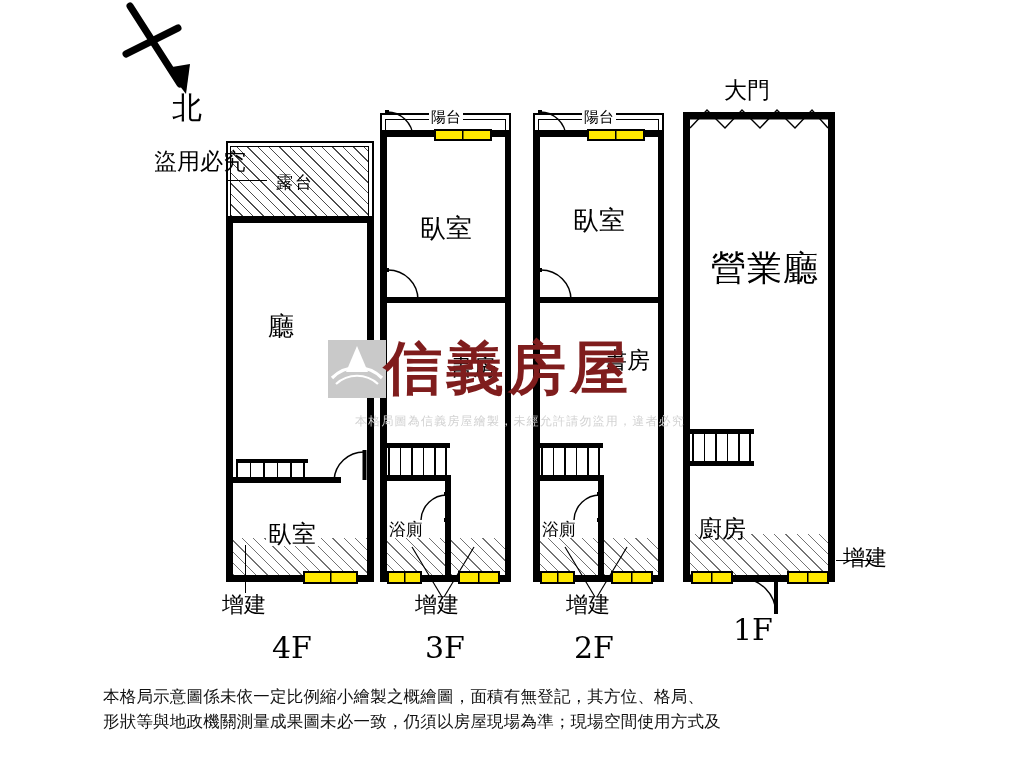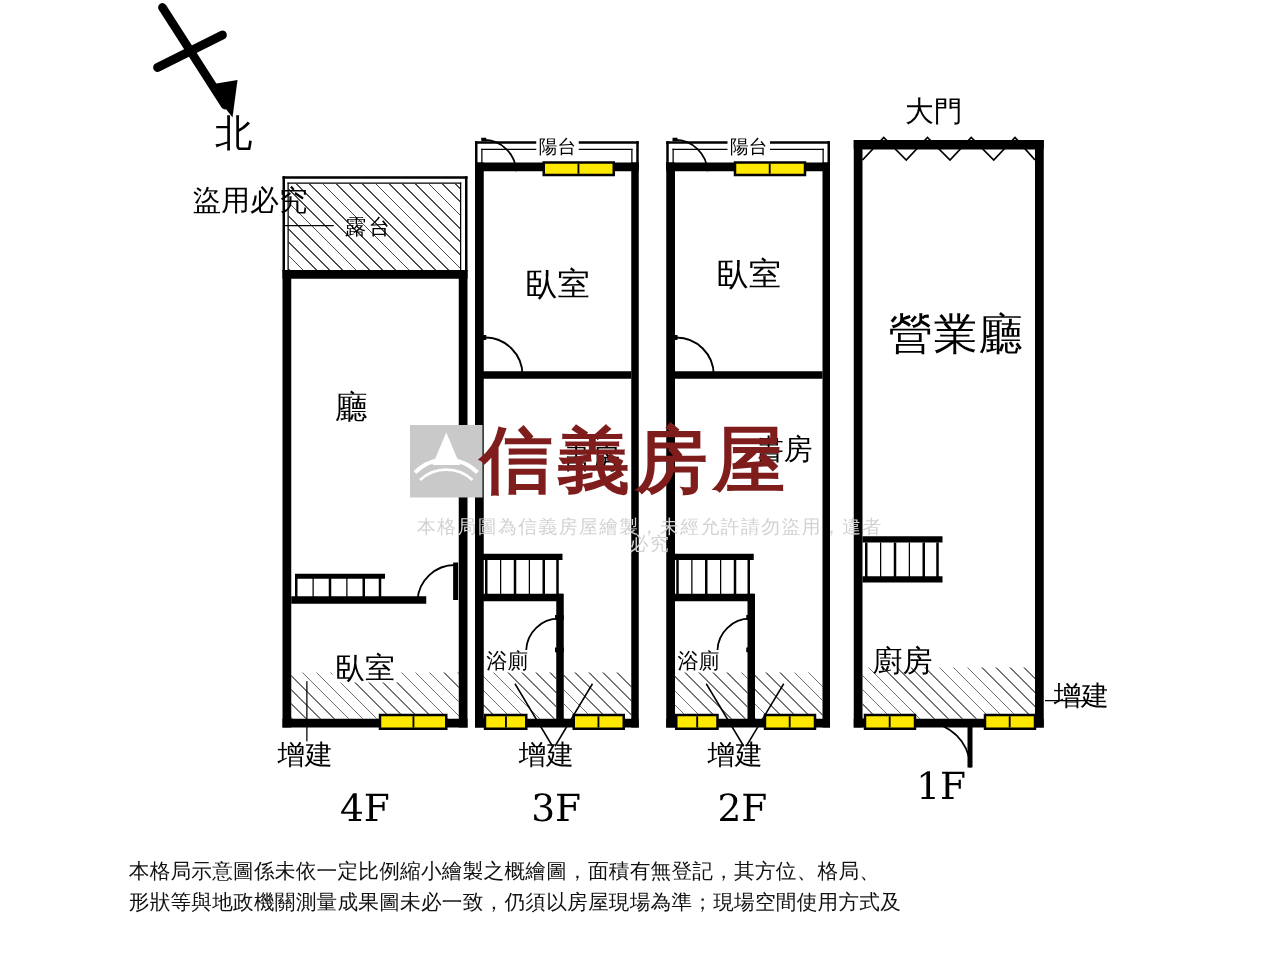--- a/index.html
+++ b/index.html
@@ -46,21 +46,21 @@
 
   
   .zig{position:absolute;}
 
   
   .leader{position:absolute;background:#000;height:1.2px;}
   .leaderv{position:absolute;background:#000;width:1.2px;}
   #wmtext{position:absolute;left:384px;top:336px;width:320px;height:64px;
     font-size:58px;letter-spacing:4px;color:#7f1d1d;font-weight:bold;line-height:64px;}
   #wmsub{position:absolute;left:330px;top:414px;width:380px;
-    font-size:15px;letter-spacing:1.2px;color:#d2d2d2;line-height:14px;text-align:center;}
+    font-size:12px;letter-spacing:1.2px;color:#d2d2d2;line-height:14px;text-align:center;}
   #wmlogo{position:absolute;left:326px;top:338px;width:62px;height:62px;}
 
   .floor-tag{position:absolute;font-size:30px;font-family:"DejaVu Serif","Liberation Serif",serif;}
 
   #disclaimer{position:absolute;left:103px;top:684px;width:830px;
      font-size:16.5px;line-height:25px;letter-spacing:.2px;color:#111;}
   #disclaimer div{white-space:nowrap;}
 </style>
 </head>
 <body>

